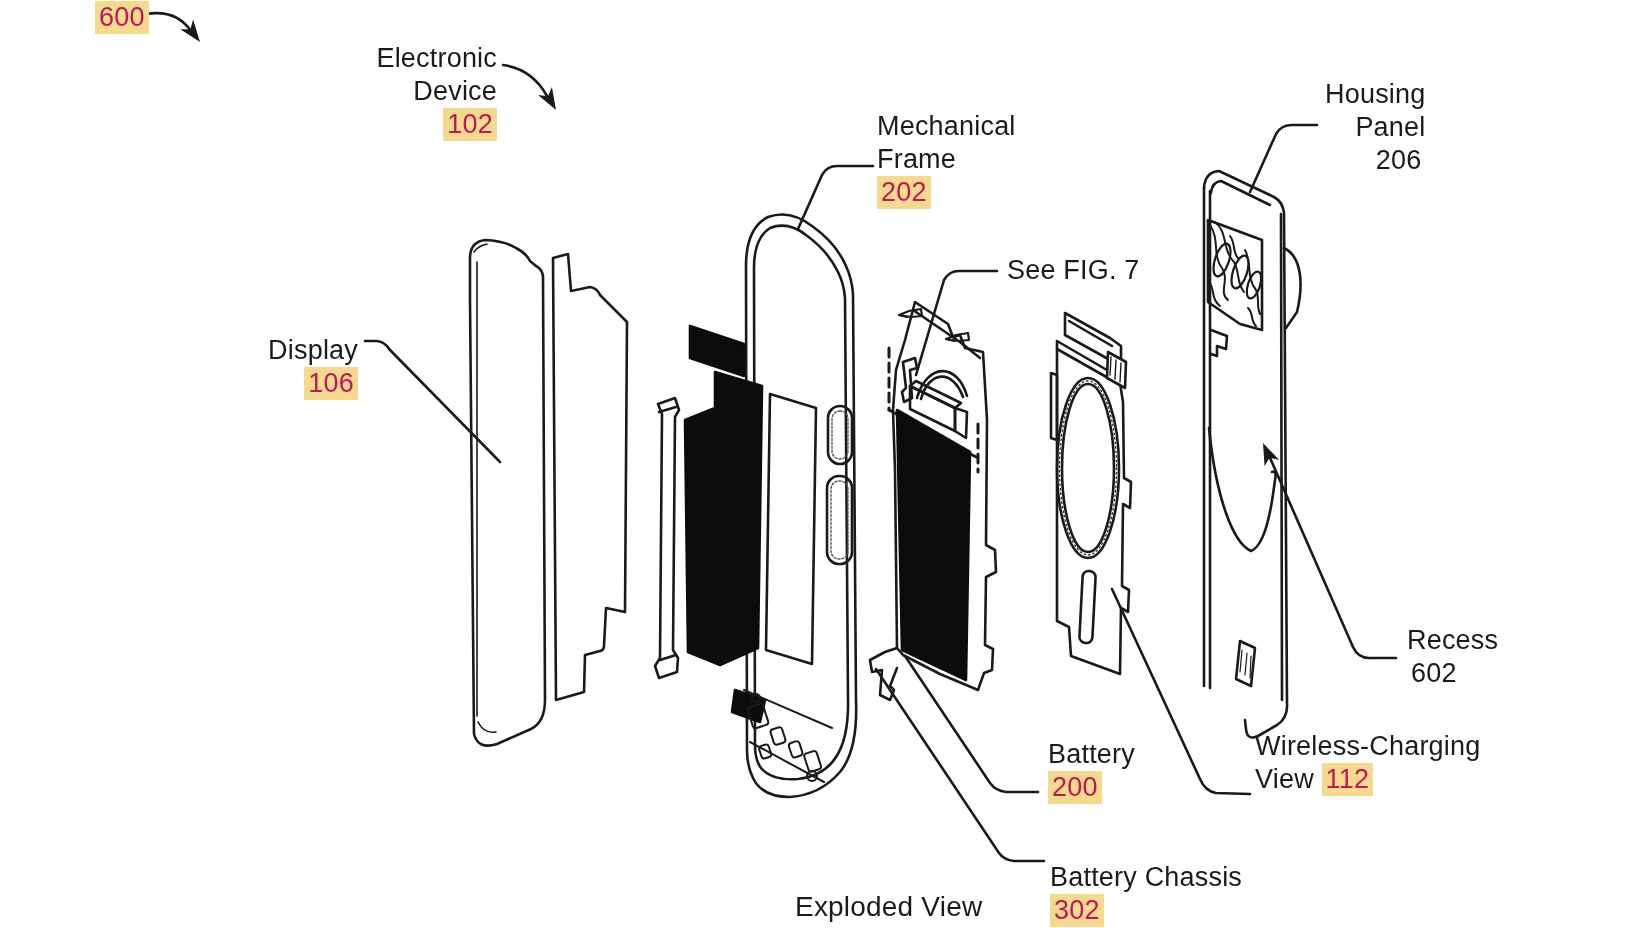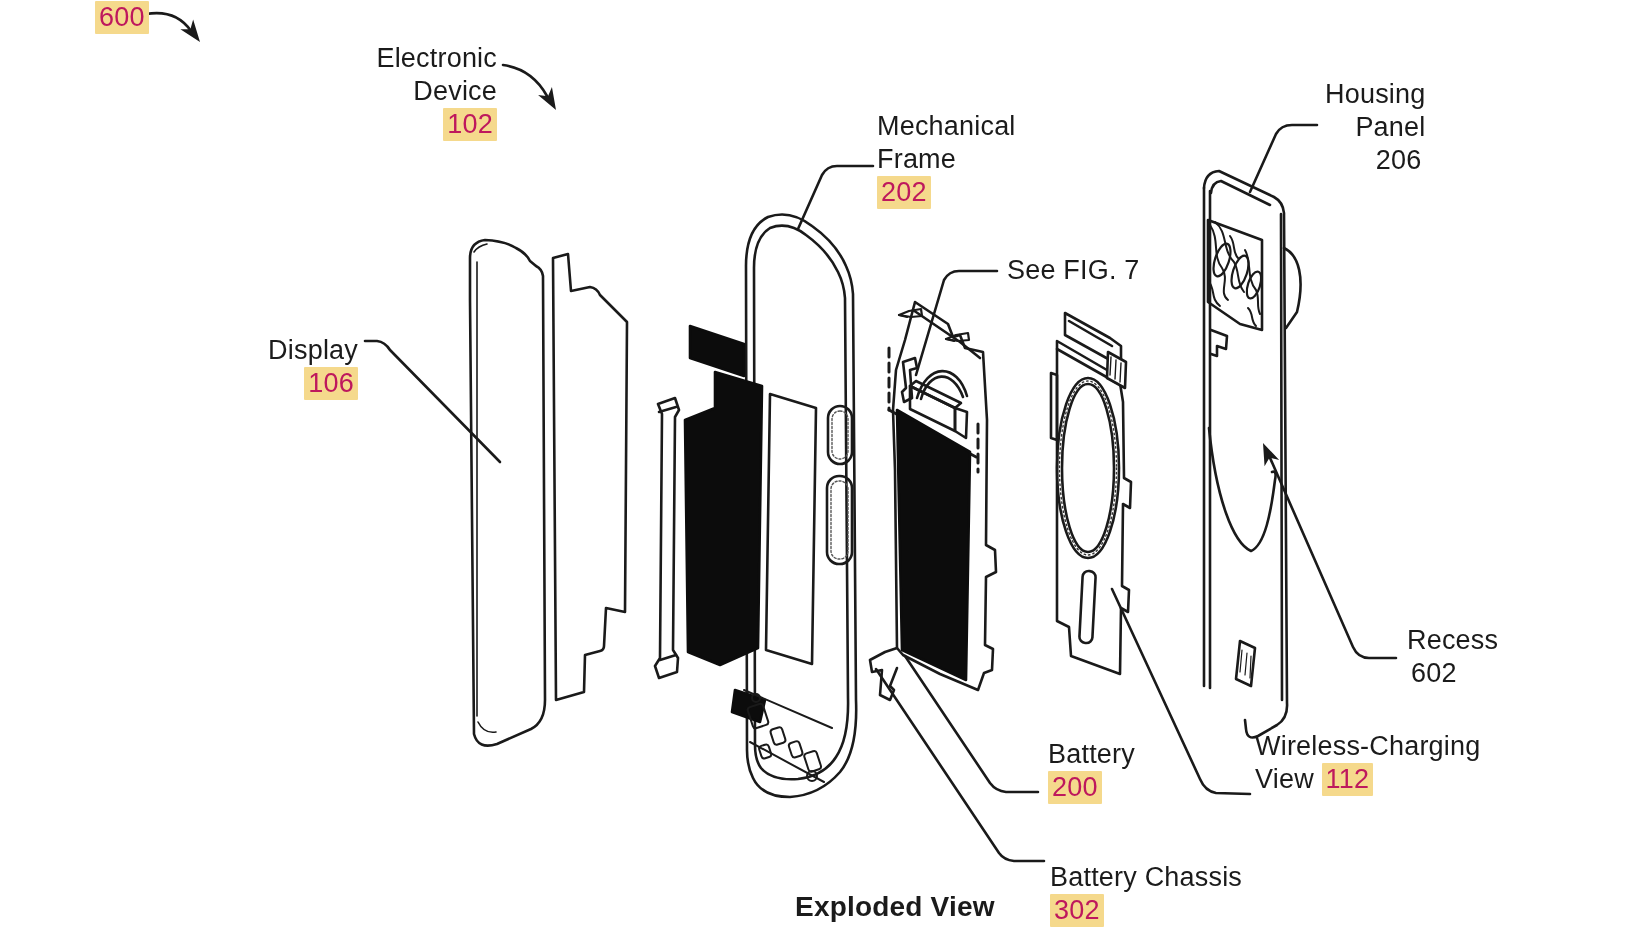--- a/index.html
+++ b/index.html
@@ -216,17 +216,17 @@
   <span class="line">Wireless-Charging</span>
   <span class="line"><span>View</span>
     <span class="num hl">112</span></span>
 </div>
 
 <div class="lbl" style="left:1407px;top:624px;">
   <span class="line">Recess</span>
   <span class="line"><span class="num">602</span></span>
 </div>
 
-<div class="lbl caption" style="left:795px;top:890px;font-weight:bold;">
+<div class="lbl caption" style="left:795px;top:890px;">
   <span>Exploded View</span>
 </div>
 
 </div>
 
 </body></html>

